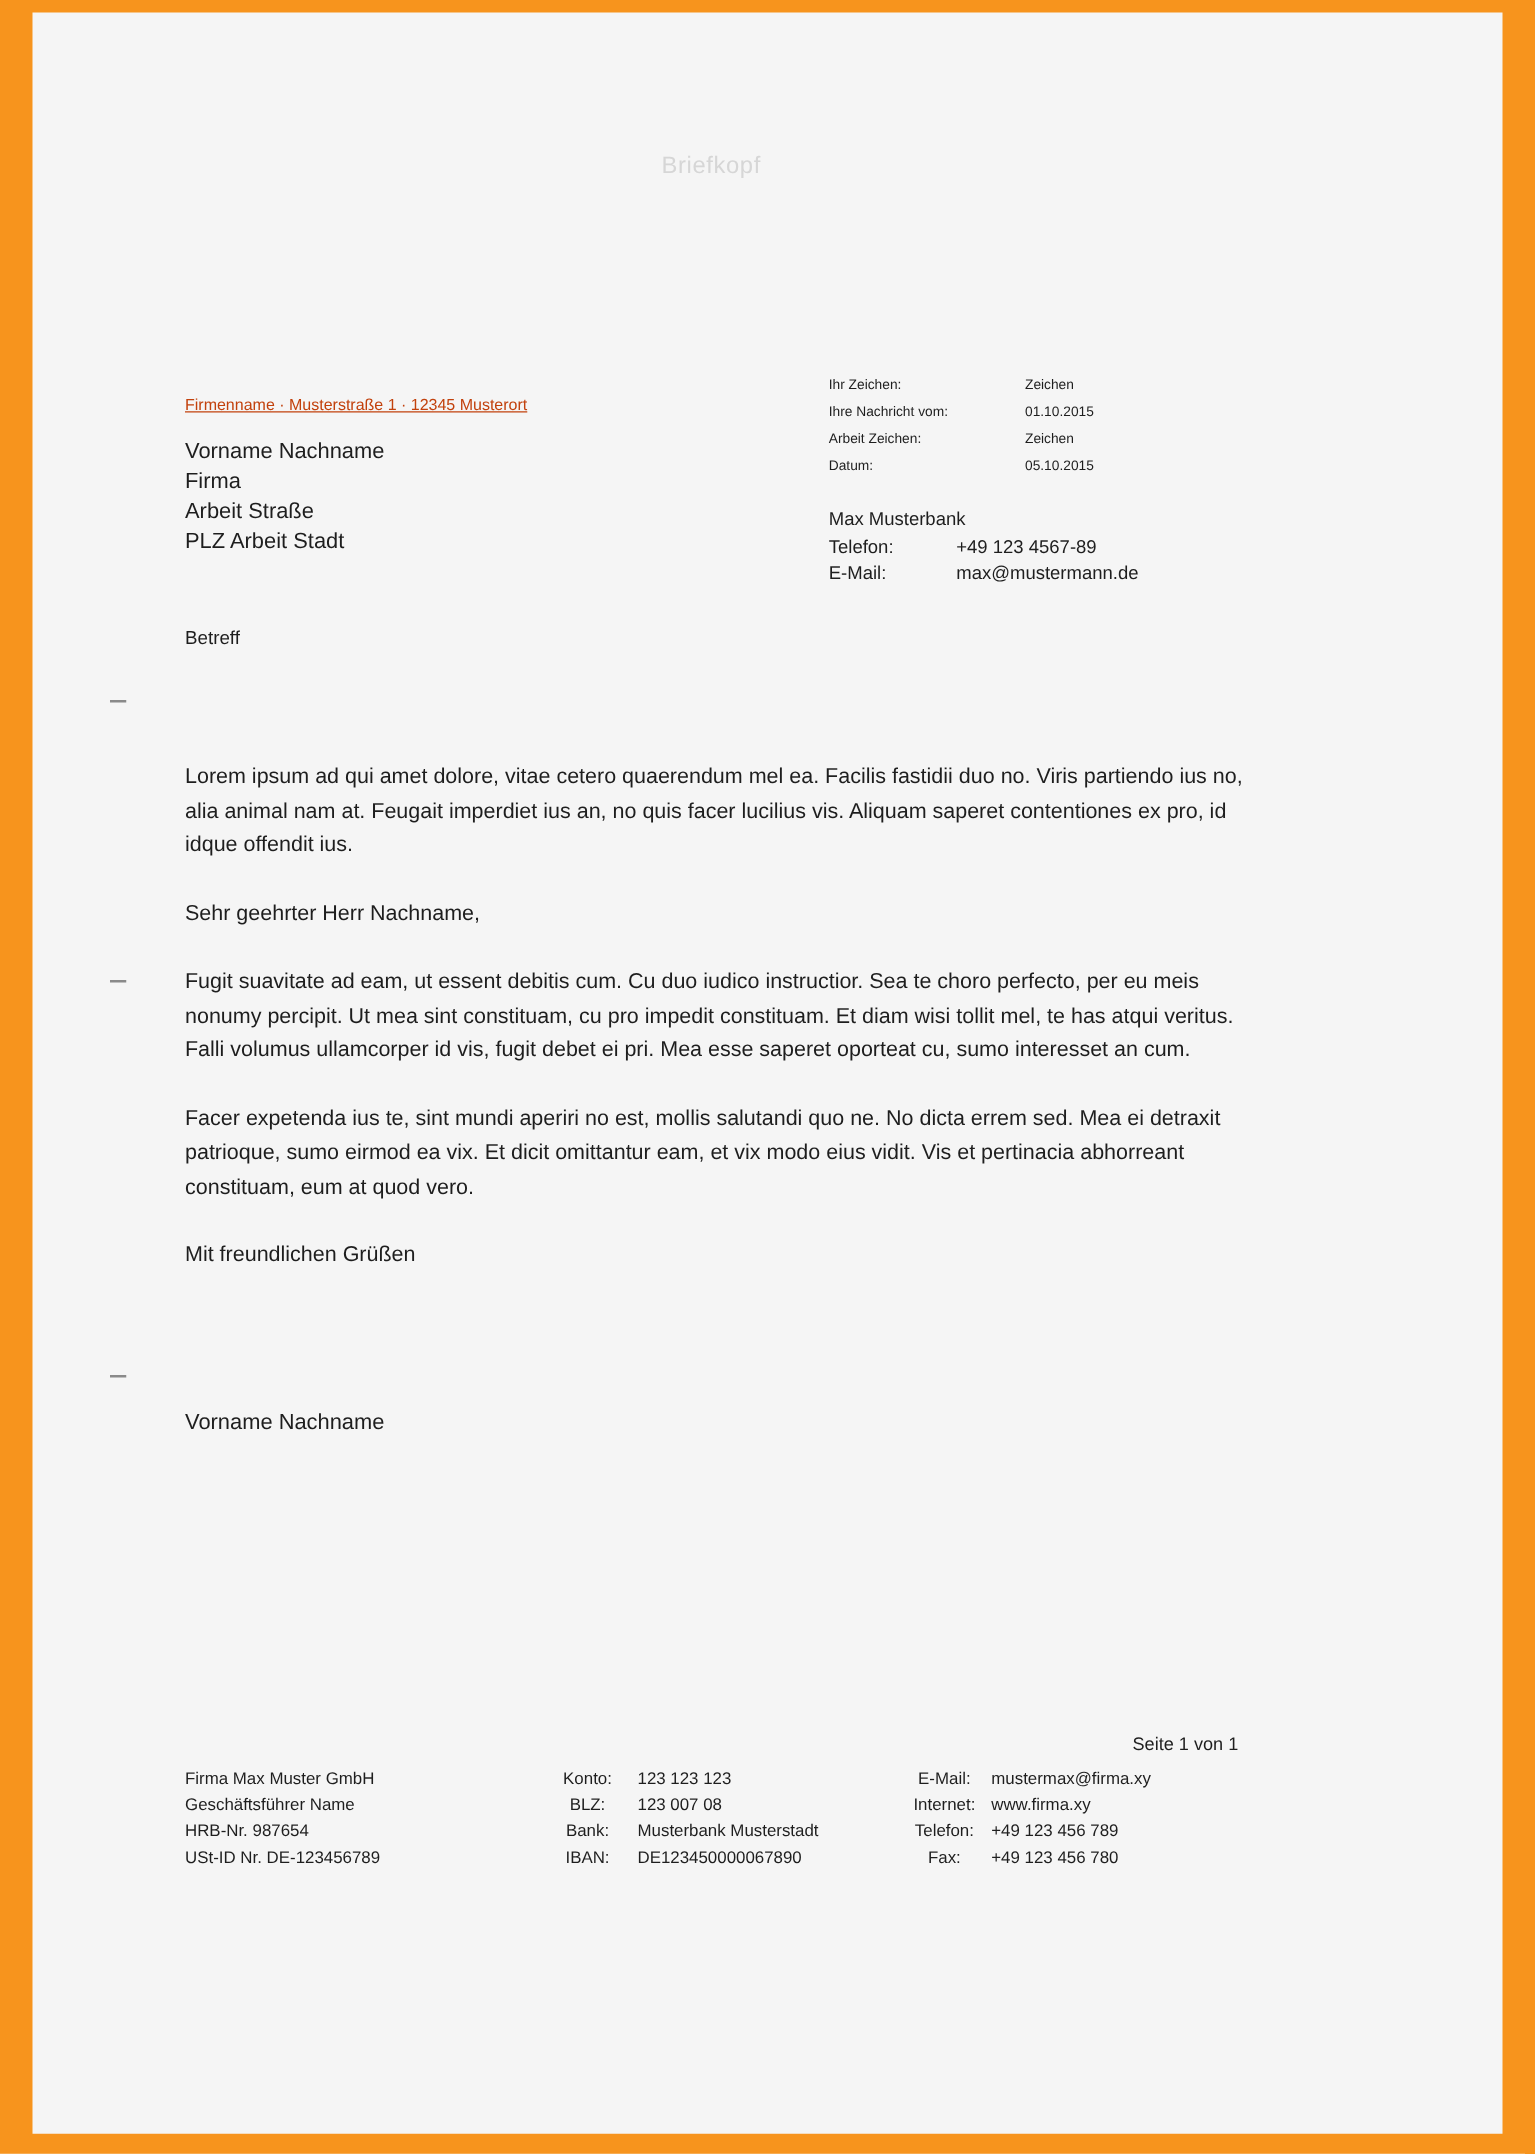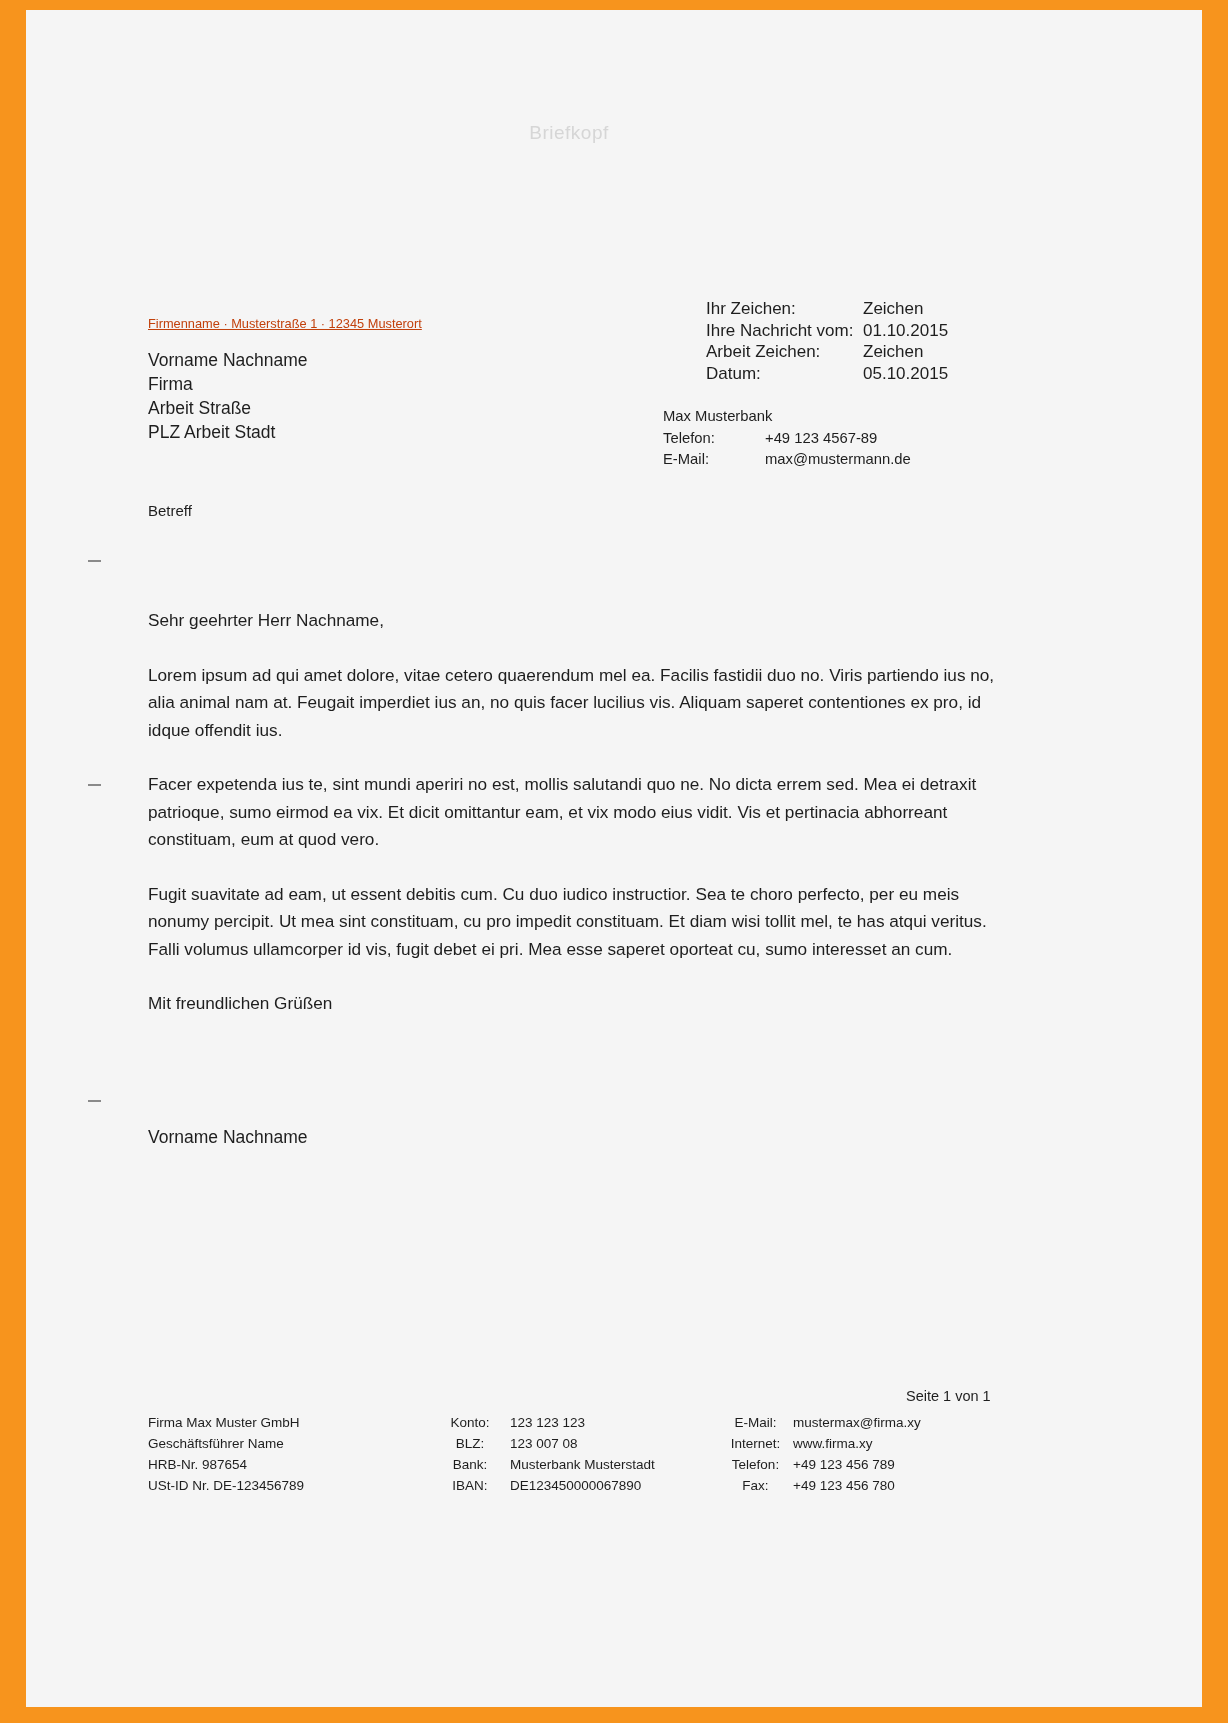--- a/index.html
+++ b/index.html
@@ -39,23 +39,22 @@
     text-decoration:underline;
     color:#c2410c;
   }
   .recipient{
     left:122px; top:338px;
     font-size:17.5px;
     line-height:24px;
   }
   .ref-block{
     left:637px; top:288px;
-    font-size:17px;
+    font-size:11px;
     line-height:21.7px;
-    margin-left:43px;
   }
   .ref-row{ display:flex; }
   .ref-row .lbl{ width:157px; flex:0 0 157px; }
   .contact-block{
     left:637px; top:396px;
     font-size:14.8px;
     line-height:21.7px;
   }
   .contact-row{ display:flex; }
   .contact-row .lbl{ width:102px; flex:0 0 102px; }
@@ -151,24 +150,24 @@
     </div>
   </div>
 
   <div class="abs subject">Betreff</div>
 
   <div class="abs fold-mark fm-1"></div>
   <div class="abs fold-mark fm-2"></div>
   <div class="abs fold-mark fm-3"></div>
 
   <div class="abs body-text">
+    <p>Lorem ipsum ad qui amet dolore, vitae cetero quaerendum mel ea. Facilis fastidii duo no. Viris partiendo ius no, alia animal nam at. Feugait imperdiet ius an, no quis facer lucilius vis. Aliquam saperet contentiones ex pro, id idque offendit ius.</p>
     <p>Sehr geehrter Herr Nachname,</p>
-    <p>Lorem ipsum ad qui amet dolore, vitae cetero quaerendum mel ea. Facilis fastidii duo no. Viris partiendo ius no, alia animal nam at. Feugait imperdiet ius an, no quis facer lucilius vis. Aliquam saperet contentiones ex pro, id idque offendit ius.</p>
+    <p>Fugit suavitate ad eam, ut essent debitis cum. Cu duo iudico instructior. Sea te choro perfecto, per eu meis nonumy percipit. Ut mea sint constituam, cu pro impedit constituam. Et diam wisi tollit mel, te has atqui veritus. Falli volumus ullamcorper id vis, fugit debet ei pri. Mea esse saperet oporteat cu, sumo interesset an cum.</p>
     <p>Facer expetenda ius te, sint mundi aperiri no est, mollis salutandi quo ne. No dicta errem sed. Mea ei detraxit patrioque, sumo eirmod ea vix. Et dicit omittantur eam, et vix modo eius vidit. Vis et pertinacia abhorreant constituam, eum at quod vero.</p>
-    <p>Fugit suavitate ad eam, ut essent debitis cum. Cu duo iudico instructior. Sea te choro perfecto, per eu meis nonumy percipit. Ut mea sint constituam, cu pro impedit constituam. Et diam wisi tollit mel, te has atqui veritus. Falli volumus ullamcorper id vis, fugit debet ei pri. Mea esse saperet oporteat cu, sumo interesset an cum.</p>
     <p class="closing">Mit freundlichen Grüßen</p>
   </div>
 
   <div class="abs signature">Vorname Nachname</div>
 
   <div class="abs page-number">Seite 1 von 1</div>
 
   <div class="abs footer">
     <div class="footer-col footer-company">
       <div>Firma Max Muster GmbH</div>

